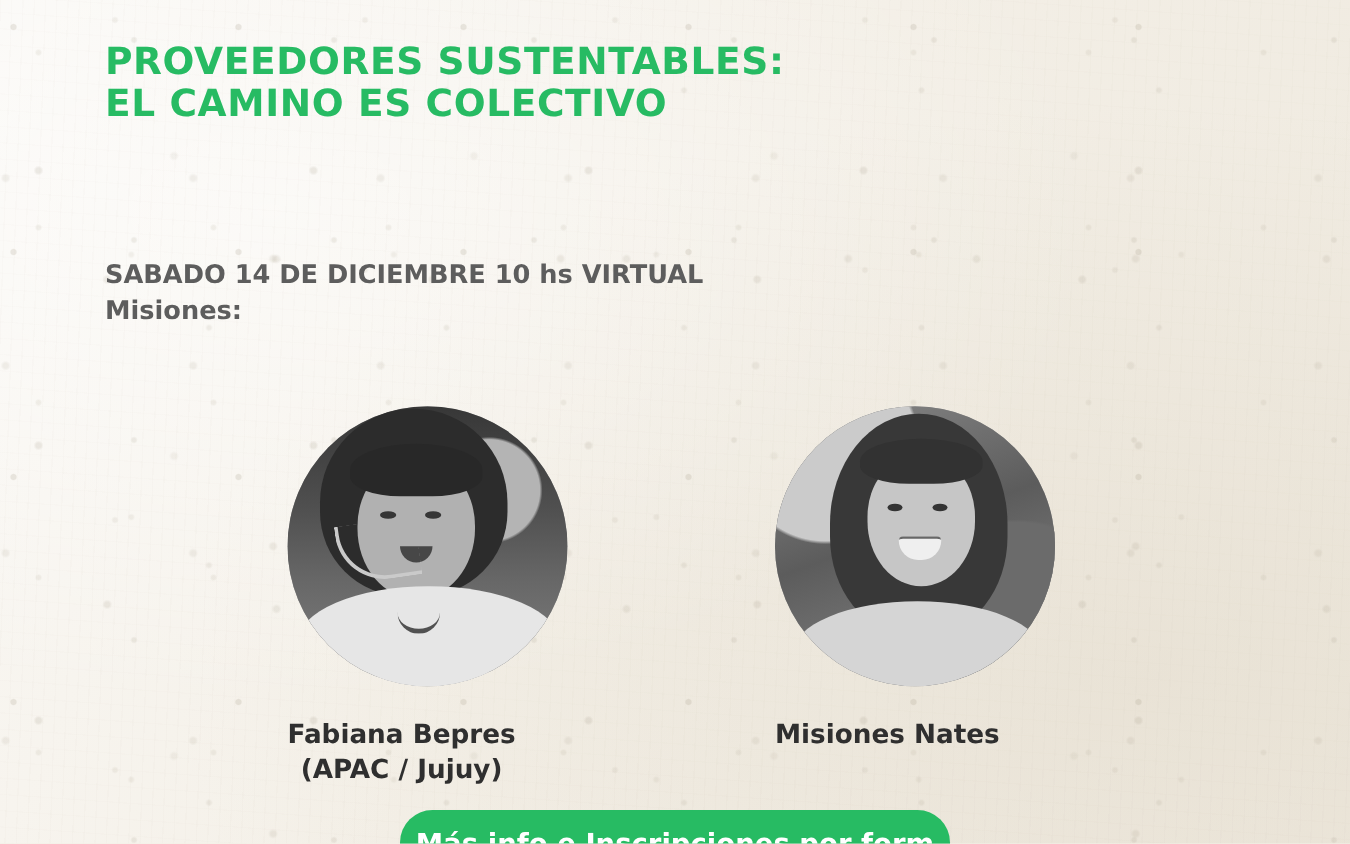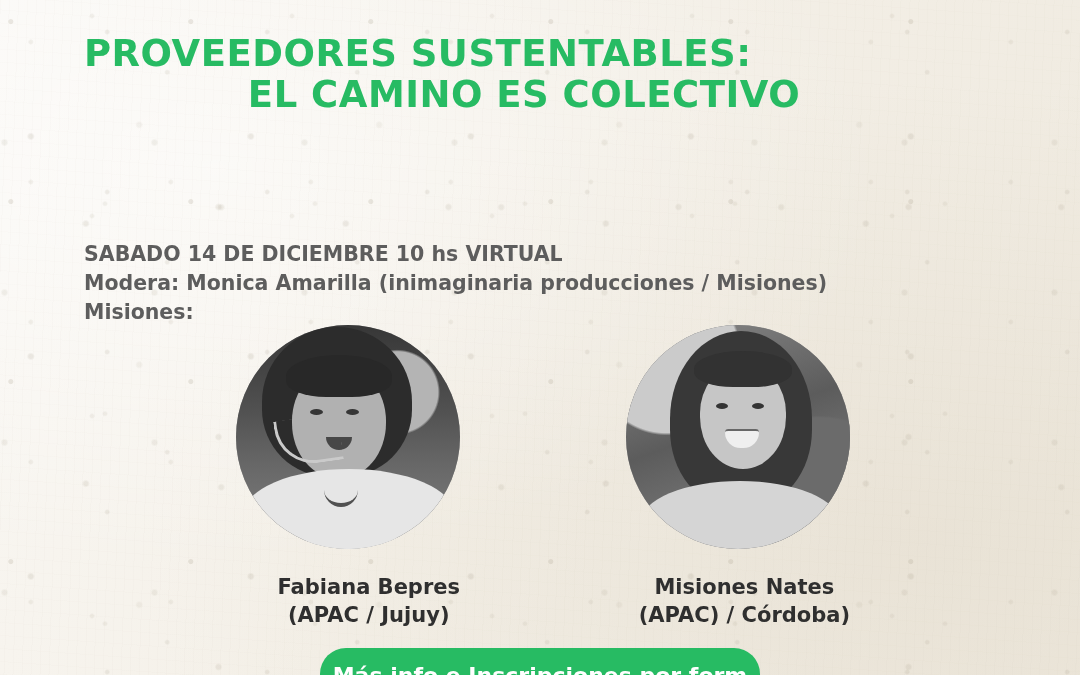--- a/index.html
+++ b/index.html
@@ -60,59 +60,57 @@
     width: 100%;
     height: 100%;
   }
   .title {
     position: absolute;
     left: 84px;
     top: 33px;
     width: 880px;
     color: #27bb63;
     font-weight: bold;
-    font-size: 37px;
+    font-size: 30px;
     line-height: 1.12;
     letter-spacing: 0.5px;
     font-family: "DejaVu Sans", "Liberation Sans", sans-serif;
     text-transform: uppercase;
   }
   .title .line2 {
     display: block;
-    text-align: center;
   }
   .meta {
     position: absolute;
     left: 84px;
     top: 205px;
     width: 900px;
     color: #5d5d5d;
     font-weight: bold;
     font-size: 20.5px;
     line-height: 1.42;
     font-family: "DejaVu Sans", "Liberation Sans", sans-serif;
-    margin-top: 35px;
   }
   .meta div {
     white-space: nowrap;
   }
   .speakers {
     position: absolute;
     left: 0;
     top: 325px;
     width: 1080px;
     display: flex;
     justify-content: center;
     gap: 160px;
   }
   .speaker {
     width: 230px;
     display: flex;
     flex-direction: column;
-    align-items: flex-end;
+    align-items: flex-start;
   }
   .avatar {
     width: 224px;
     height: 224px;
     border-radius: 50%;
     overflow: hidden;
     position: relative;
     background: #9a9a9a;
     filter: grayscale(100%);
   }
@@ -277,21 +275,20 @@
 
   <div class="content">
 
     <div class="title">
       <span>PROVEEDORES SUSTENTABLES:</span>
       <span class="line2">EL CAMINO ES COLECTIVO</span>
     </div>
 
     <div class="meta">
       <div>SABADO 14 DE DICIEMBRE 10 hs VIRTUAL</div>
-      <div>Modera: Monica Amarilla (inimaginaria producciones / Misiones)</div>
       <div>Misiones:</div>
     </div>
 
     <div class="speakers">
 
       <div class="speaker">
         <div class="avatar">
           <div class="ph1">
             <div class="hair"></div>
             <div class="face"></div>
@@ -317,21 +314,20 @@
             <div class="face"></div>
             <div class="fringe"></div>
             <div class="eye-l"></div>
             <div class="eye-r"></div>
             <div class="smile"></div>
             <div class="shirt"></div>
           </div>
         </div>
         <div class="speaker-name">
           <div>Misiones Nates</div>
-          <div>(APAC) / Córdoba)</div>
         </div>
       </div>
 
     </div>
 
     <div class="cta">Más info e Inscripciones por form</div>
 
   </div>
 </div>
 

